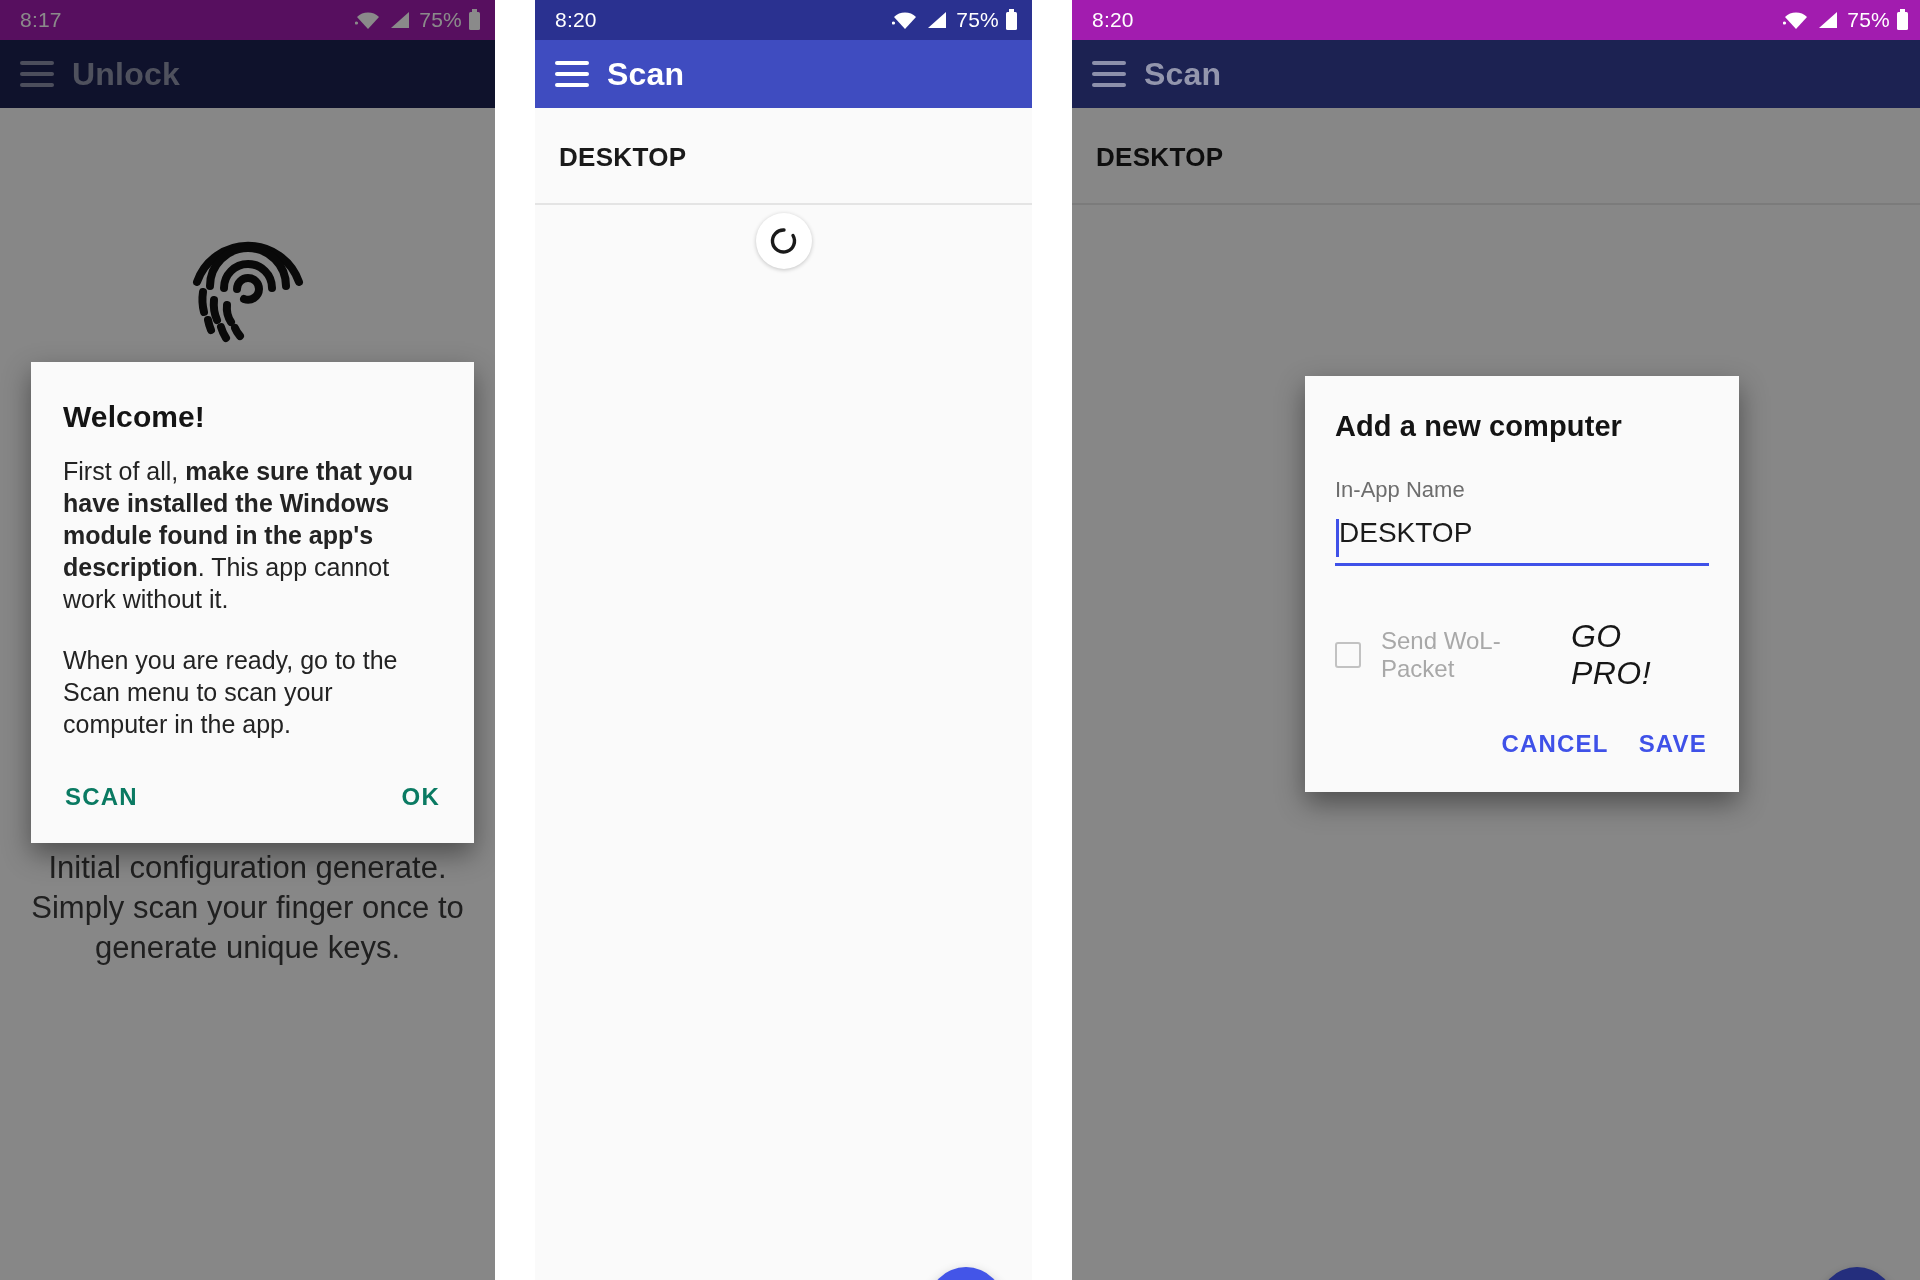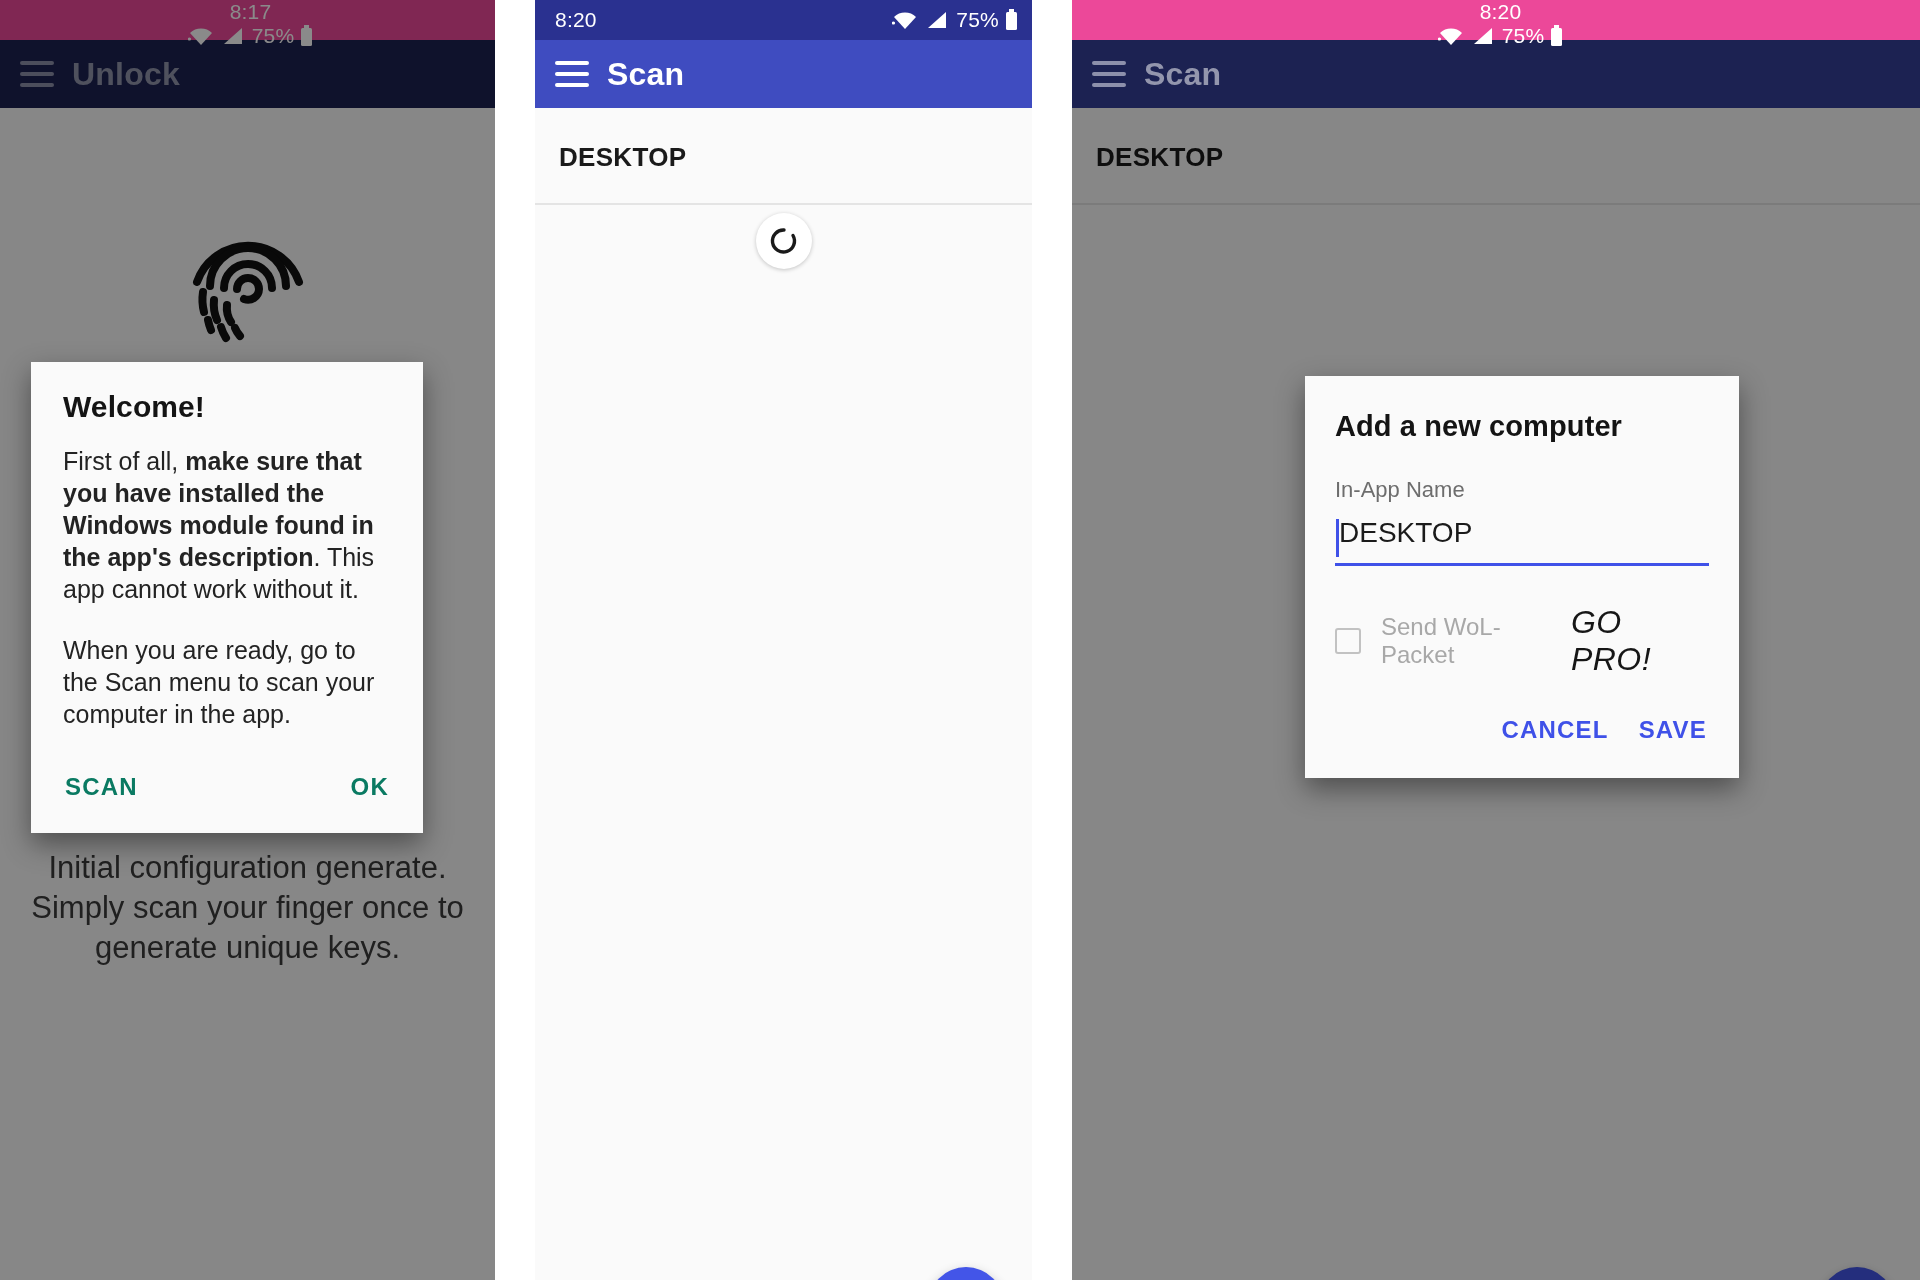--- a/index.html
+++ b/index.html
@@ -17,21 +17,21 @@
   .gap { width:40px; height:1280px; background:#ffffff; flex:0 0 auto; }
   .p2 { width:497px; }
   .p3 { width:851px; }
 
   
   .statusbar {
     height:40px; display:flex; align-items:center;
     padding:0 14px 0 20px; color:#ffffff;
     font-size:21px; letter-spacing:.2px;
   }
-  .sb-dark { background:#ec4899;flex-direction:column; }
+  .sb-dark { background:#a21caf; }
   .sb-bright { background:#2a3190; }
   .sb-time { flex:0 0 auto; font-weight:400; }
   .sb-spacer { flex:1 1 auto; }
   .sb-icons { display:flex; align-items:center; gap:6px; }
   .sb-batt-txt { font-size:21px; margin-left:2px; }
 
   
   .appbar { height:68px; display:flex; align-items:center; padding-left:20px; }
   .ab-dark { background:#1c2252; }
   .ab-bright { background:#3f4cc0; }
@@ -73,42 +73,42 @@
 
   
   .scrim { position:absolute; inset:0; background:rgba(0,0,0,.46); }
   .scrim-body { position:absolute; left:0; right:0; top:108px; bottom:0; background:rgba(0,0,0,.46); }
 
   
   .dialog {
     position:absolute; background:#fafafa;
     box-shadow:0 11px 26px rgba(0,0,0,.42);
   }
-  .dlg-welcome { left:31px; top:362px; width:392px; padding:28px 32px 20px 32px; }
+  .dlg-welcome { left:31px; top:362px; width:443px; padding:38px 32px 20px 32px; }
   .dlg-title { font-size:30px; font-weight:bold; color:#141414; margin-bottom:22px; letter-spacing:.1px; }
   .dlg-body { font-size:25px; line-height:1.275; color:#232323; }
   .dlg-body b { font-weight:bold; }
   .dlg-body p + p { margin-top:30px; }
   .dlg-actions { display:flex; align-items:center; margin-top:38px; padding-bottom:8px; }
   .btn-text {
     font-size:24px; font-weight:bold; letter-spacing:1.2px;
     background:none; border:none; cursor:pointer; padding:4px 2px;
     font-family:"Liberation Sans", sans-serif;
   }
   .btn-teal { color:#0a7a62; }
   .push { flex:1 1 auto; }
 
   .dlg-add { left:233px; top:376px; width:434px; padding:34px 30px 22px 30px; }
   .dlg-add .dlg-title { font-size:29px; margin-bottom:34px; }
   .field-label { font-size:22px; color:#6d6d6d; margin-bottom:14px; }
   .field-row { position:relative; padding-bottom:8px; }
   .field-value { font-size:28px; color:#1a1a1a; padding-left:4px; }
   .caret { position:absolute; left:1px; top:2px; width:3px; height:38px; background:#3f51e8; }
   .field-underline { height:3px; background:#3f51e8; margin-top:6px; }
-  .check-row { display:flex; align-items:center; margin-top:38px; }
+  .check-row { display:flex; align-items:center; margin-top:52px; }
   .checkbox { width:26px; height:26px; border:2.5px solid #c2c2c2; border-radius:3px; flex:0 0 auto; }
   .check-label { font-size:24px; color:#a8a8a8; margin-left:20px; }
   .gopro { margin-left:auto; font-size:32px; font-weight:normal; font-style:italic; color:#161616; letter-spacing:.5px; }
   .dlg-add .dlg-actions { margin-top:34px; justify-content:flex-end; gap:26px; }
   .btn-blue { color:#3f51e8; }
 </style>
 </head>
 <body>
 
 <div class="stage">

